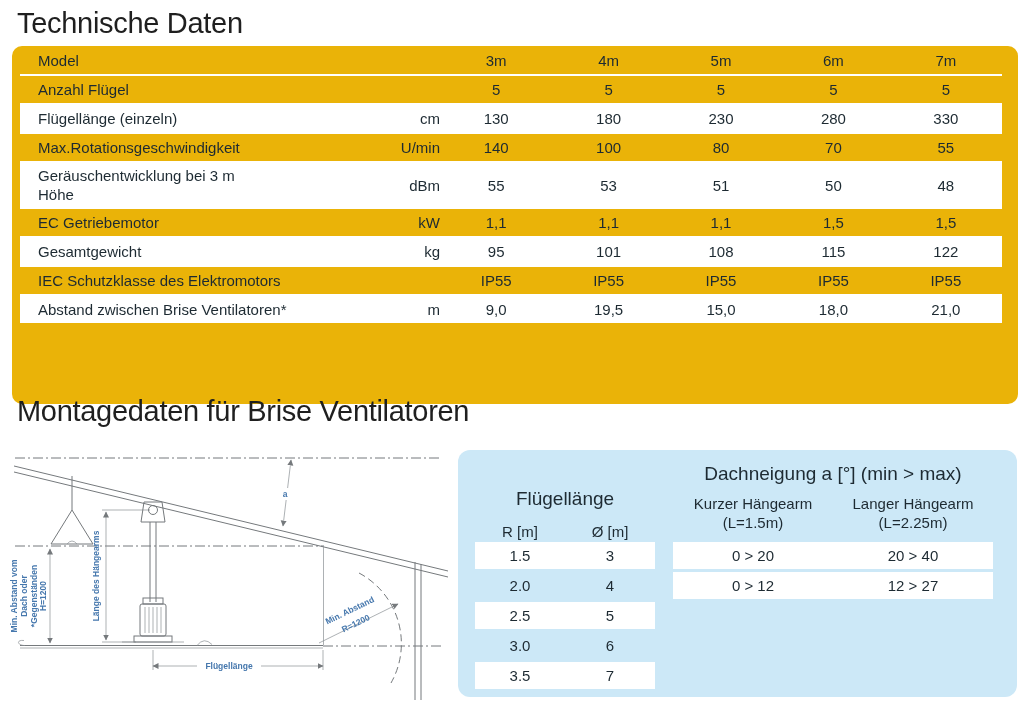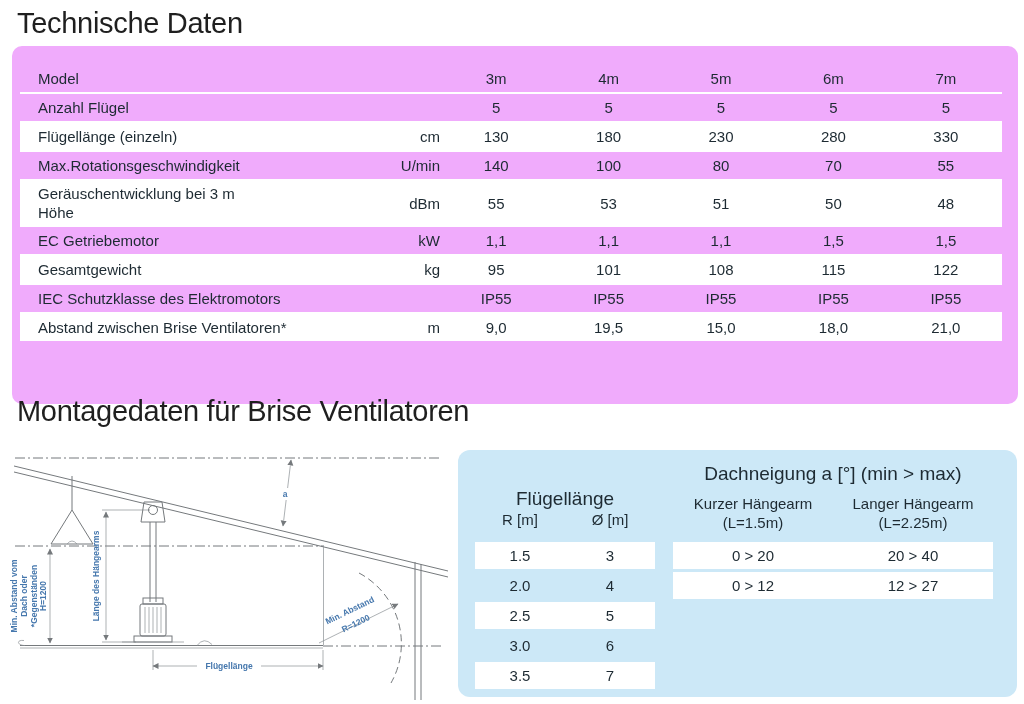--- a/index.html
+++ b/index.html
@@ -5,21 +5,21 @@
   html,body{margin:0;padding:0;background:#fff;width:1024px;height:704px;overflow:hidden;
             font-family:"Liberation Sans",sans-serif;color:#1d2a32;}
   .page{position:relative;width:1024px;height:704px;}
 
   .h1{position:absolute;left:16px;font-size:29px;font-weight:500;color:#1f1f1f;letter-spacing:-0.3px;margin:1px;}
   #title-tech{top:6px;}
   #title-mount{top:394px;}
 
   
   .tech-table{position:absolute;left:12px;top:46px;width:1006px;height:358px;
-              background:#f0abfc;border-radius:10px;padding-top:19px;box-sizing:border-box;}
+              background:#eab308;border-radius:10px;padding-top:1px;box-sizing:border-box;}
   .t-row{display:flex;align-items:center;margin:0 16px 0 8px;min-height:27px;
          border-bottom:2px solid #fff;font-size:15px;}
   .t-row:last-child{border-bottom:none;}
   .t-row.white{background:#fff;}
   .t-row.tall{min-height:44px;}
   .t-label{width:355px;padding-left:18px;box-sizing:border-box;white-space:pre-line;line-height:1.3;}
   .t-unit{width:65px;text-align:right;}
   .t-vals{flex:1;display:flex;}
   .t-val{flex:1;text-align:center;}
 
@@ -29,21 +29,21 @@
   
   .mount-table{position:absolute;left:458px;top:450px;width:559px;height:247px;
                background:#cce8f7;border-radius:12px;font-size:15px;}
   .mt-group{position:absolute;top:0;}
   .mt-left{left:17px;width:180px;}
   .mt-right{left:215px;width:320px;}
   .group-h{text-align:center;font-size:19px;}
   .mt-left .group-h{margin-top:38px;}
   .mt-right .group-h{margin-top:13px;}
   .subs{display:flex;text-align:center;}
-  .mt-left .subs{}
+  .mt-left .subs{margin-top:12px;}
   .mt-right .subs{margin-top:9px;}
   .subs>div{flex:1;line-height:19px;}
   .m-rows{position:absolute;left:0;right:0;top:92px;}
   .m-row{display:flex;height:27px;line-height:27px;border-bottom:3px solid #cce8f7;text-align:center;}
   .m-row.white{background:#fff;}
   .m-row>div{flex:1;}
 
   
   .diagram{position:absolute;left:10px;top:452px;}
   .dline{stroke:#75797c;stroke-width:1;fill:none;}

